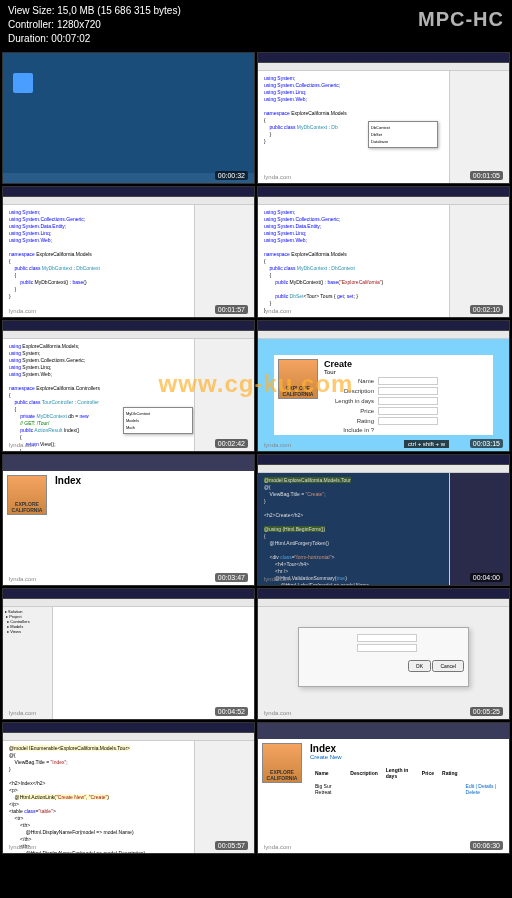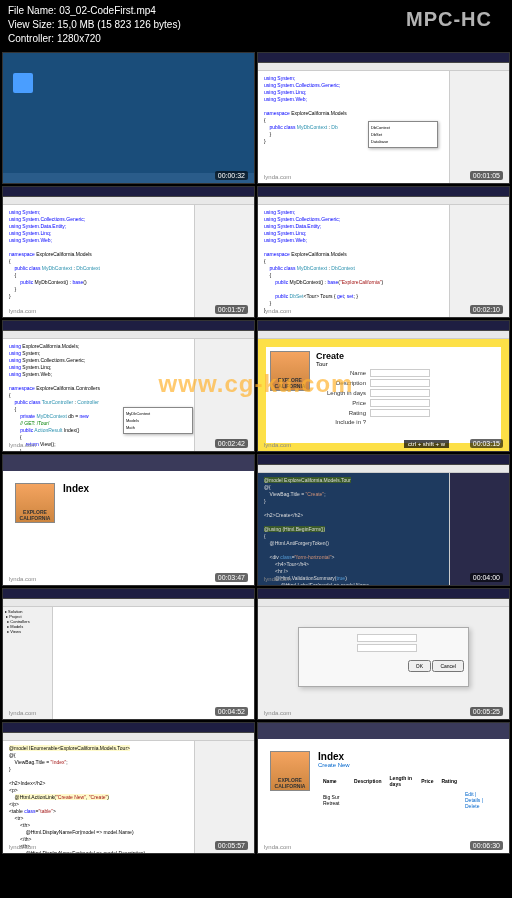--- a/index.html
+++ b/index.html
@@ -1,20 +1,20 @@
 <!DOCTYPE html>
 <html><head>
 <meta charset="utf-8">
 <style>
 * { margin: 0; padding: 0; box-sizing: border-box; font-family: Arial, sans-serif; }
 body { background: #000; width: 512px; height: 898px; position: relative; overflow: hidden; }
 
 .header { background: #000; color: #fff; padding: 4px 8px; font-size: 10px; position: relative; }
 .header-line { line-height: 14px; }
-.watermark { position: absolute; top: 8px; right: 20px; font-size: 20px; font-weight: bold; color: rgba(255,255,255,0.7); letter-spacing: 1px; }
+.watermark { position: absolute; top: 8px; right: 8px; font-size: 20px; font-weight: bold; color: rgba(255,255,255,0.7); letter-spacing: 1px; }
 
 .grid { display: grid; grid-template-columns: 1fr 1fr; gap: 2px; padding: 2px; }
 .tile { background: #fff; height: 132px; position: relative; overflow: hidden; border: 1px solid #333; }
 
 .vs-chrome { background: #1e1e42; height: 10px; border-bottom: 1px solid #444; }
 .vs-toolbar { background: #e8e8e8; height: 8px; border-bottom: 1px solid #ccc; }
 
 .desktop-tile { background: #1a4d7a; }
 .taskbar { position: absolute; bottom: 0; left: 0; right: 0; height: 10px; background: #2a5c8a; }
 
@@ -25,21 +25,21 @@
 .str { color: #a31515; }
 .comment { color: #008000; }
 
 .solution-panel { position: absolute; right: 0; top: 18px; width: 60px; height: calc(100% - 18px); background: #f0f0f0; border-left: 1px solid #ccc; font-size: 4px; }
 
 .timestamp { position: absolute; bottom: 3px; right: 6px; background: rgba(0,0,0,0.6); color: #fff; font-size: 7px; padding: 1px 3px; border-radius: 2px; }
 .brand { position: absolute; bottom: 3px; left: 6px; color: #888; font-size: 6px; }
 
 .browser-tile { background: #fff; }
 .browser-chrome { background: #3a3a5a; height: 16px; }
-.browser-content { padding: 12px; display: flex; gap: 8px; }
+.browser-content { padding: 4px; display: flex; gap: 8px; }
 .logo-box { width: 40px; height: 40px; background: linear-gradient(#f4a460, #cd853f); border: 1px solid #888; font-size: 5px; text-align: center; padding-top: 25px; color: #333; font-weight: bold; }
 .form-area { flex: 1; font-size: 6px; }
 .form-row { display: flex; align-items: center; margin: 2px 0; gap: 4px; }
 .form-label { width: 50px; text-align: right; color: #333; }
 .form-input { flex: 1; max-width: 60px; height: 8px; border: 1px solid #ccc; background: #fff; }
 .center-wm-fixed { position: fixed; top: 370px; left: 50%; transform: translateX(-50%); font-size: 24px; font-weight: bold; color: rgba(255,180,50,0.7); letter-spacing: 1px; z-index: 100; pointer-events: none; }
 
 .blue-bg { background: #1e3a5f; color: #dcdcdc; }
 .blue-bg .kw { color: #569cd6; }
 .blue-bg .str { color: #ce9178; }
@@ -52,23 +52,23 @@
 
 .table-view { font-size: 5px; }
 .table-view th { text-align: left; padding: 1px 3px; }
 .table-view td { padding: 1px 3px; }
 </style>
 </head>
 <body>
 
 <div class="header">
   <div class="watermark">MPC-HC</div>
-  <div class="header-line"><span>File Name:</span> <span>03_02-CodeFirst.mp4</span></div>
-  <div class="header-line"><span>View Size:</span> <span>15,0 MB (15 823 126 bytes)</span></div>
+  <div class="header-line"><span>View Size:</span> <span>15,0 MB (15 686 315 bytes)</span></div>
   <div class="header-line"><span>Controller:</span> <span>1280x720</span></div>
+  <div class="header-line"><span>Duration:</span> <span>00:07:02</span></div>
 </div>
 
 <div class="center-wm-fixed">www.cg-ku.com</div>
 
 <div class="grid">
 
   <div class="tile desktop-tile">
     <div style="position:absolute;top:20px;left:10px;width:20px;height:20px;background:#4a9eff;border-radius:2px;"></div>
     <div class="taskbar"></div>
     <div class="timestamp">00:00:32</div>
@@ -166,21 +166,21 @@
       <div class="intellisense" style="top:68px;left:120px;">MyDbContext<br>Models<br>Math</div>
     </div>
     <div class="solution-panel"></div>
     <div class="brand">lynda.com</div>
     <div class="timestamp">00:02:42</div>
   </div>
 
   <div class="tile browser-tile">
     <div class="vs-chrome"></div>
       <div class="vs-toolbar"></div>
-    <div style="background:#fde047;height:calc(100% - 18px);padding:8px;">
+    <div style="background:#7dd3fc;height:calc(100% - 18px);padding:16px;">
       <div style="background:#fff;height:100%;padding:4px;display:flex;gap:6px;">
         <div class="logo-box"><span>EXPLORE CALIFORNIA</span></div>
         <div class="form-area">
           <div style="font-size:9px;font-weight:bold;">Create</div>
           <div style="font-size:6px;">Tour</div>
           <div class="form-row">
               <span class="form-label">Name</span>
               <input class="form-input" style="">
             </div>
           <div class="form-row">

